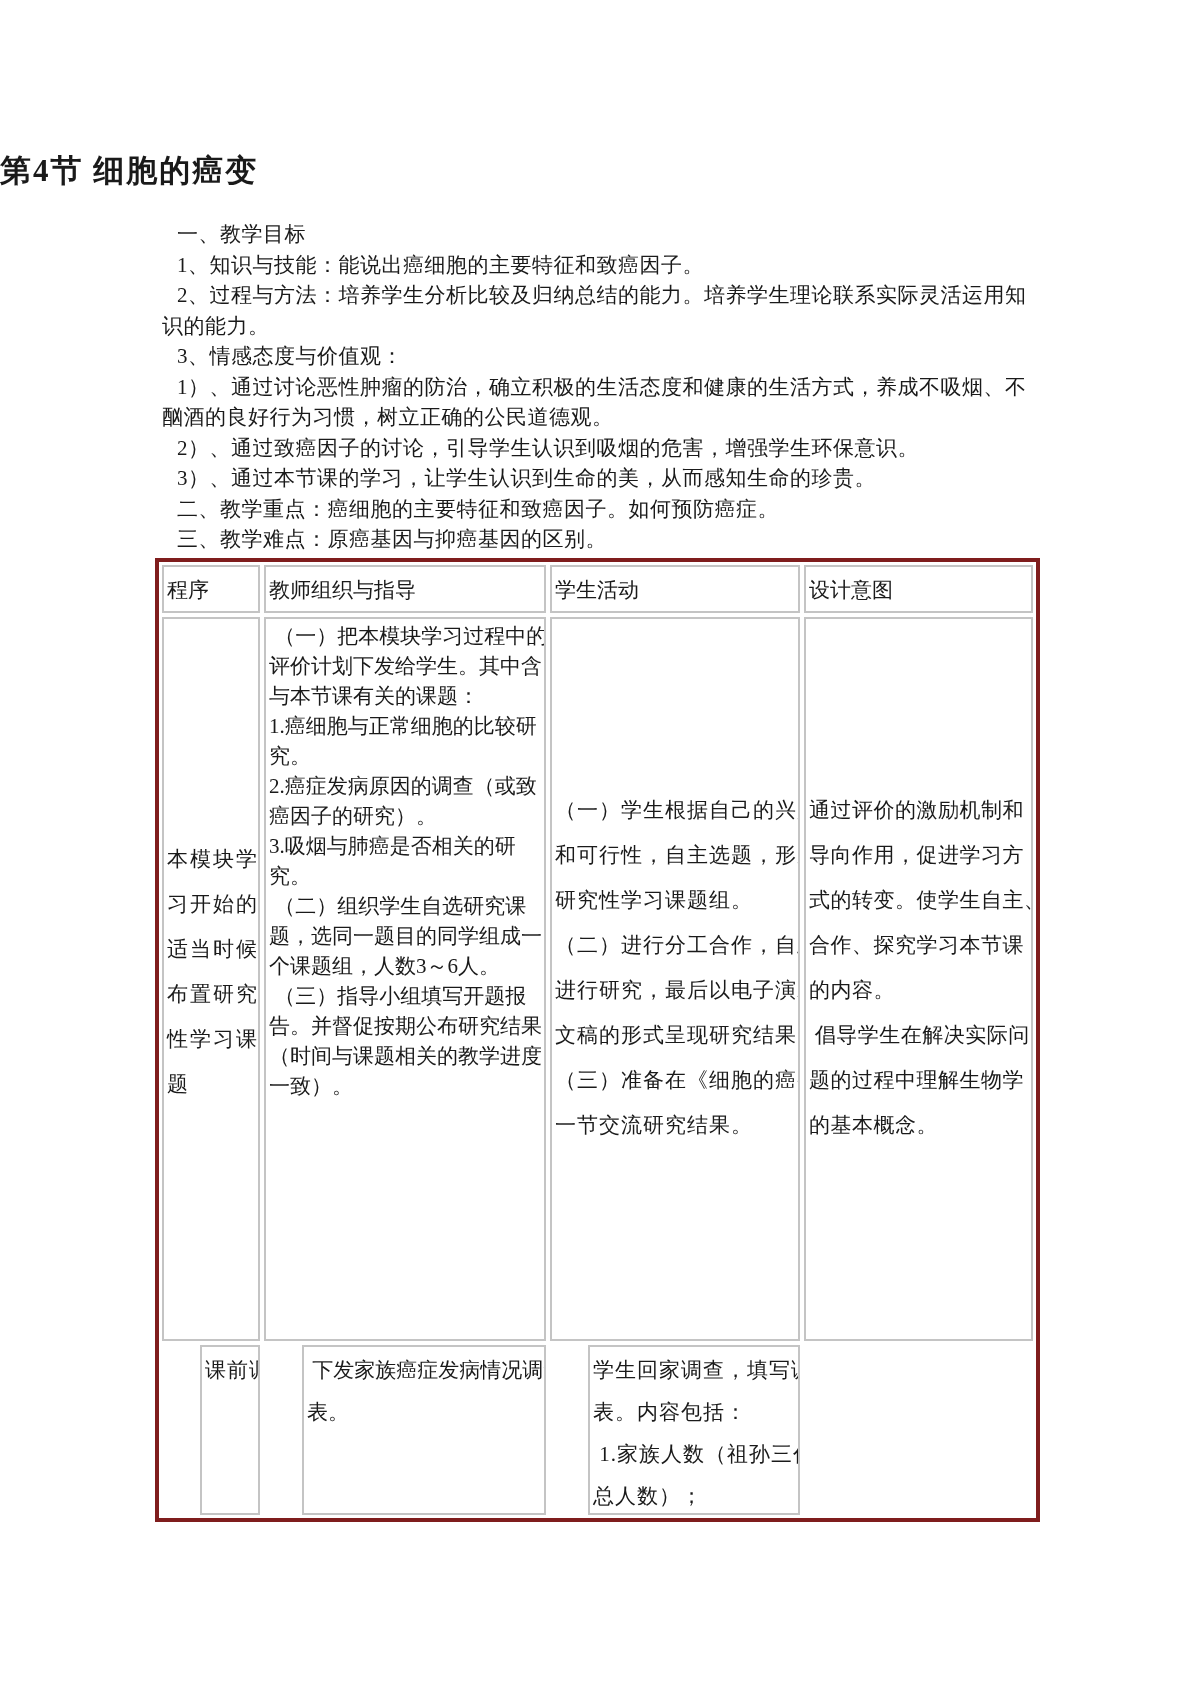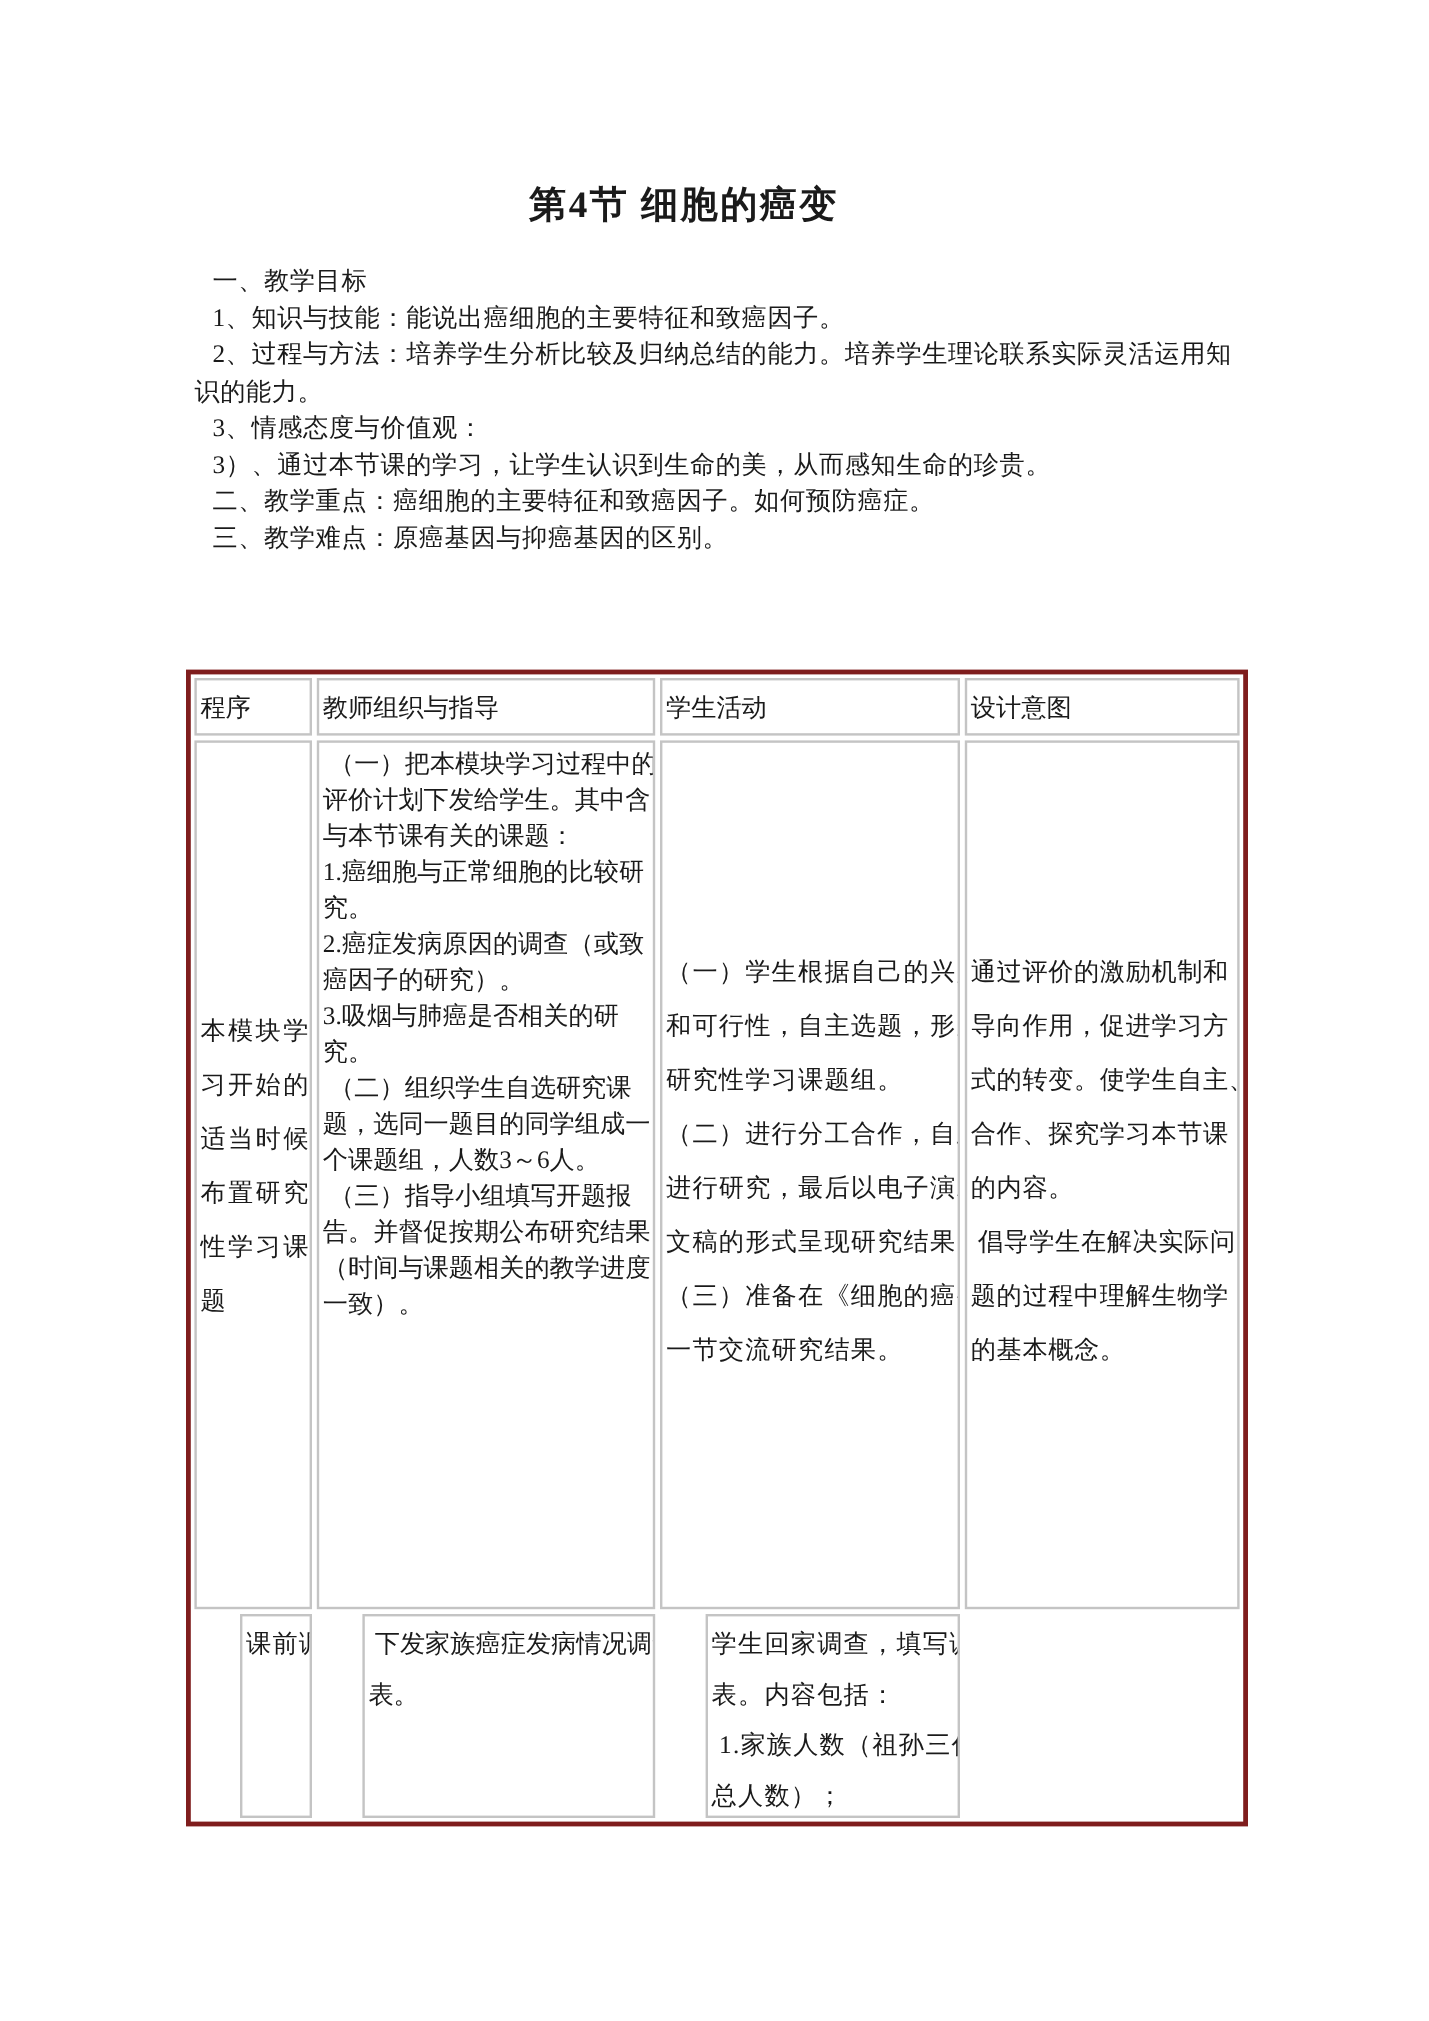--- a/index.html
+++ b/index.html
@@ -3,21 +3,21 @@
 <meta charset="utf-8">
 <style>
   html,body{margin:0;padding:0;}
   body{
     width:1191px;height:1684px;position:relative;background:#ffffff;
     font-family:"Liberation Serif","DejaVu Serif",serif;
     color:#1a1a1a;overflow:hidden;
   }
   .title{
     position:absolute;left:0;top:148px;width:1140px;margin:0;
-    font-size:31px;font-weight:bold;text-align:center;letter-spacing:2px;
+    font-size:31px;font-weight:bold;letter-spacing:2px;
     line-height:46px;white-space:pre;
   }
   .body-text{
     position:absolute;left:162px;top:219px;width:884px;
     font-size:21px;line-height:30.5px;letter-spacing:0.5px;
   }
   .body-text p{
     margin:0;padding:0;text-indent:15px;white-space:pre;overflow:visible;
   }
   .doc-table{
@@ -51,20 +51,23 @@
 <div>
 
   <h1 class="title">第4节 细胞的癌变</h1>
 
   <div class="body-text">
     <p>一、教学目标</p>
     <p>1、知识与技能：能说出癌细胞的主要特征和致癌因子。</p>
     <p>2、过程与方法：培养学生分析比较及归纳总结的能力。培养学生理论联系实际灵活运用知
 识的能力。</p>
     <p>3、情感态度与价值观：</p>
+    <p>1）、通过讨论恶性肿瘤的防治，确立积极的生活态度和健康的生活方式，养成不吸烟、不
+酗酒的良好行为习惯，树立正确的公民道德观。</p>
+    <p>2）、通过致癌因子的讨论，引导学生认识到吸烟的危害，增强学生环保意识。</p>
     <p>3）、通过本节课的学习，让学生认识到生命的美，从而感知生命的珍贵。</p>
     <p>二、教学重点：癌细胞的主要特征和致癌因子。如何预防癌症。</p>
     <p>三、教学难点：原癌基因与抑癌基因的区别。</p>
   </div>
 
   <div class="doc-table">
 
     <div class="cell th">程序</div>
     <div class="cell th">教师组织与指导</div>
     <div class="cell th">学生活动</div>

